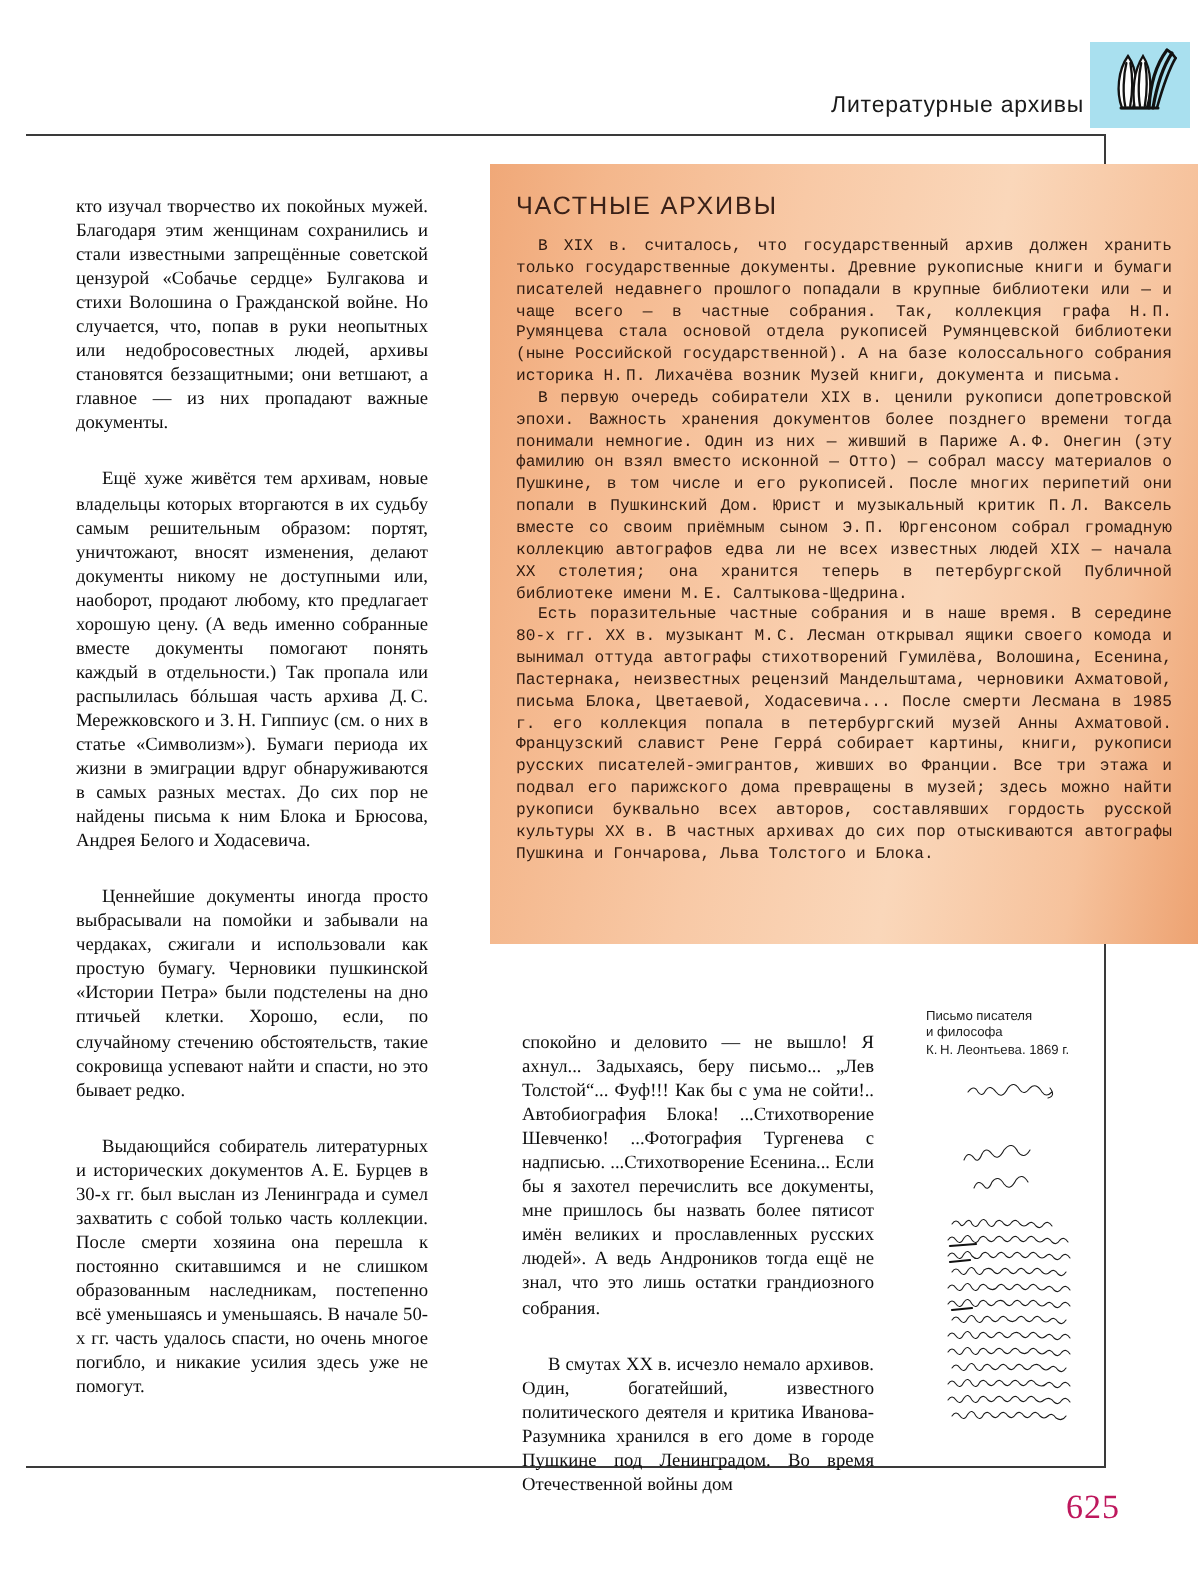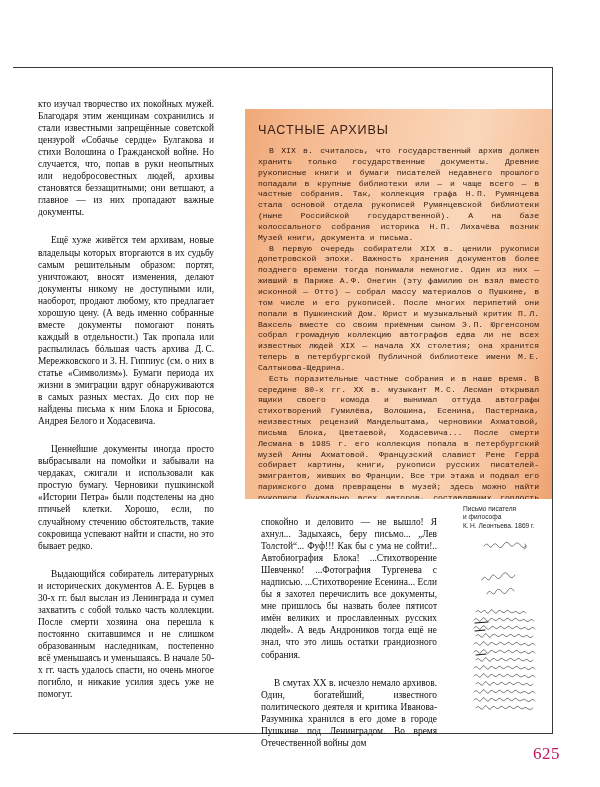--- a/index.html
+++ b/index.html
@@ -91,33 +91,32 @@
     left: 245px;
     top: 500px;
     width: 208px;
   }
 
   
   .inset {
     position: absolute;
     left: 245px;
     top: 82px;
-    width: 307px;
+    width: 354px;
     height: 390px;
     background: linear-gradient(100deg,
         #f0a878 0%,
         #f4b78c 14%,
         #f8c9a6 38%,
         #fad7ba 62%,
         #f6c29c 84%,
         #eda271 100%);
     box-sizing: border-box;
     padding: 14px 13px 10px 13px;
     overflow: hidden;
-    margin-top: 27px;
   }
   .inset-title {
     font-family: "Liberation Sans", sans-serif;
     font-size: 12.6px;
     letter-spacing: 0.9px;
     color: #3a2118;
     margin: 0 0 9px 0;
     font-weight: normal;
   }
   .inset-body {
@@ -159,20 +158,41 @@
     font-size: 17px;
     letter-spacing: 0.5px;
     color: #be185d;
   }
 </style>
 </head>
 <body>
 
 <div class="page">
 
+  <div class="header">
+    <div class="header-title">Литературные архивы</div>
+
+    <div class="logo-box">
+      <svg width="50" height="43" viewBox="0 0 50 43" xmlns="http://www.w3.org/2000/svg">
+        <g fill="none" stroke="#121212" stroke-width="1.15" stroke-linecap="round">
+          <path d="M16 33 C13 25 14 14 19 7 C24 14 24 25 21.5 33 Z" fill="#fdfdfd"></path>
+          <path d="M18.2 10.5 C16.6 17 16.4 26 17.6 32"></path>
+          <path d="M20.2 10.5 C21.3 17 21.2 26 20.1 32"></path>
+          <path d="M22.3 33 C21 24 22 14 26.5 7 C31 14 31 25 28.4 33 Z" fill="#fdfdfd"></path>
+          <path d="M25.6 10.5 C24.2 17 24 26 25 32"></path>
+          <path d="M27.6 10.5 C28.6 17 28.4 26 27.4 32"></path>
+          <path d="M29.5 33 C30 23 32.5 12 38.5 4" stroke-width="1.6"></path>
+          <path d="M31.5 33 C33 24 36 13 41 5.5" stroke-width="1.6"></path>
+          <path d="M33.6 32.5 C36 24 39 14.5 42.8 8" stroke-width="1.3"></path>
+          <path d="M38.5 4 C40.6 5 41.6 6.4 42.8 8" stroke-width="1.3"></path>
+          <path d="M15.5 33 L34 33" stroke-width="1.5"></path>
+        </g>
+      </svg>
+    </div>
+  </div>
 
   <div class="rule-top"></div>
   <div class="rule-right"></div>
   <div class="rule-bottom"></div>
 
   <div class="col col-left">
     <p class="noind">кто изучал творчество их покойных мужей. Благодаря этим женщинам сохранились и стали известными запрещённые советской цензурой «Собачье сердце» Булгакова и стихи Волошина о Гражданской войне. Но случается, что, попав в руки неопытных или недобросовестных людей, архивы становятся беззащитными; они ветшают, а главное — из них пропадают важные документы.</p>
     <p>Ещё хуже живётся тем архивам, новые владельцы которых вторгаются в их судьбу самым решительным образом: портят, уничтожают, вносят изменения, делают документы никому не доступными или, наоборот, продают любому, кто предлагает хорошую цену. (А ведь именно собранные вместе документы помогают понять каждый в отдельности.) Так пропала или распылилась бóльшая часть архива Д. С. Мережковского и З. Н. Гиппиус (см. о них в статье «Символизм»). Бумаги периода их жизни в эмиграции вдруг обнаруживаются в самых разных местах. До сих пор не найдены письма к ним Блока и Брюсова, Андрея Белого и Ходасевича.</p>
     <p>Ценнейшие документы иногда просто выбрасывали на помойки и забывали на чердаках, сжигали и использовали как простую бумагу. Черновики пушкинской «Истории Петра» были подстелены на дно птичьей клетки. Хорошо, если, по случайному стечению обстоятельств, такие сокровища успевают найти и спасти, но это бывает редко.</p>
     <p>Выдающийся собиратель литературных и исторических документов А. Е. Бурцев в 30-х гг. был выслан из Ленинграда и сумел захватить с собой только часть коллекции. После смерти хозяина она перешла к постоянно скитавшимся и не слишком образованным наследникам, постепенно всё уменьшаясь и уменьшаясь. В начале 50-х гг. часть удалось спасти, но очень многое погибло, и никакие усилия здесь уже не помогут.</p>

